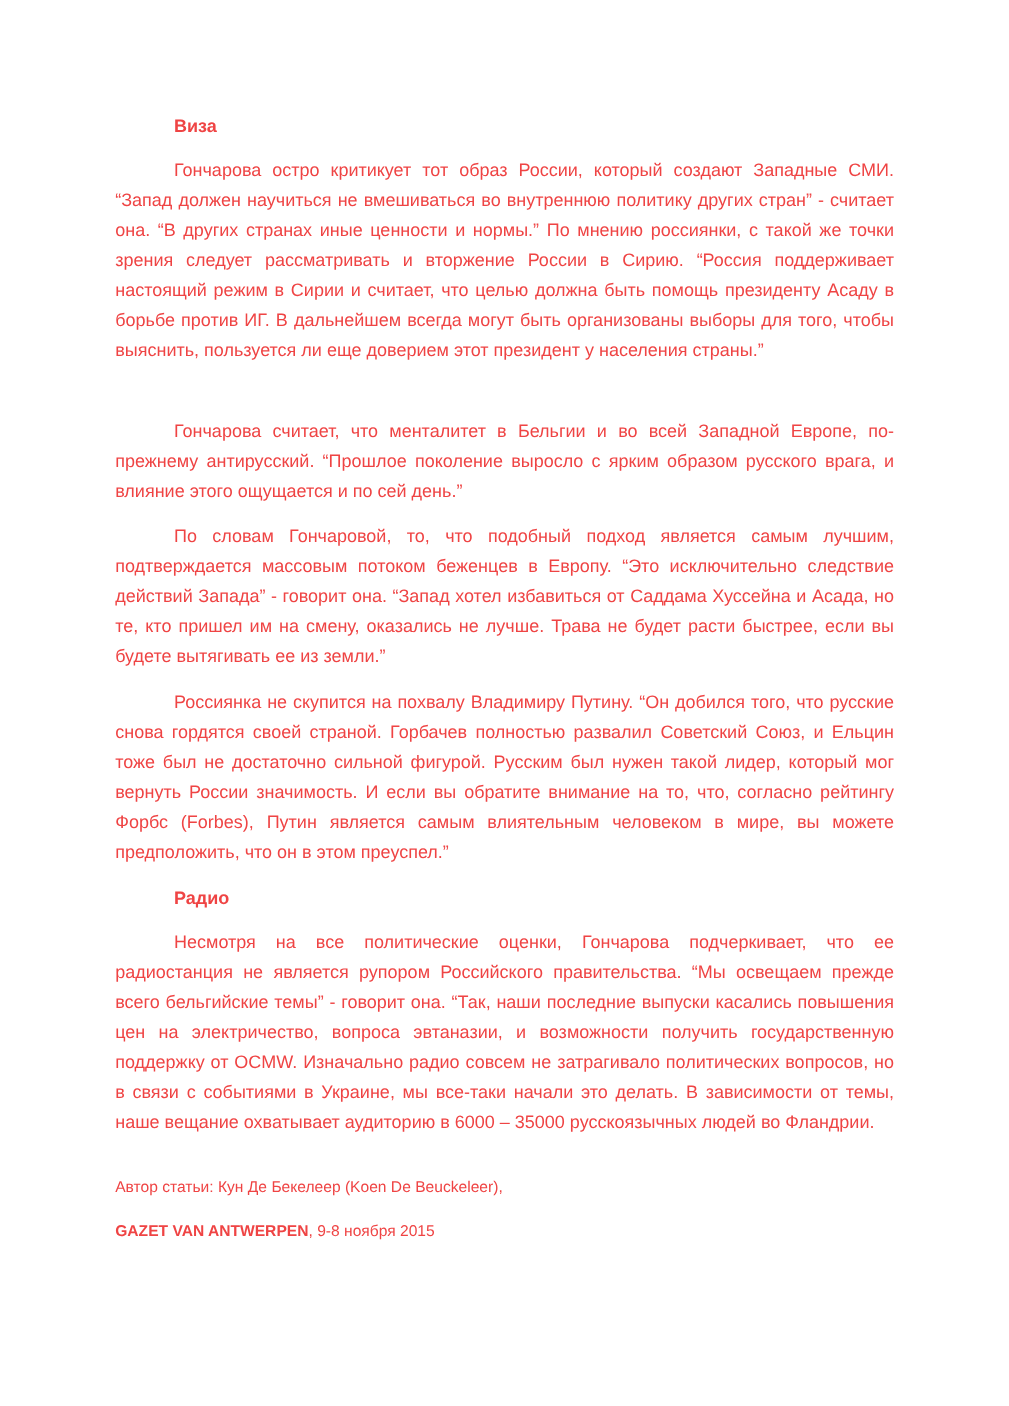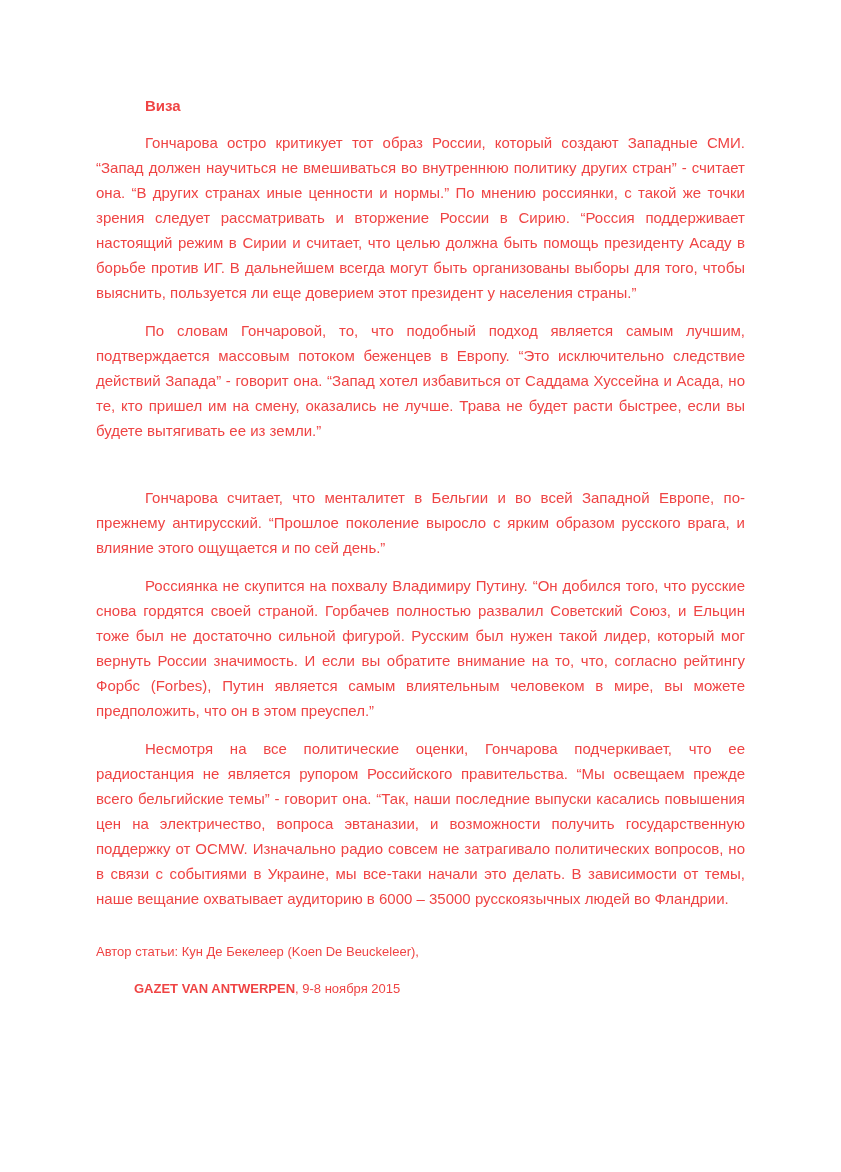--- a/index.html
+++ b/index.html
@@ -40,39 +40,39 @@
     line-height: 25px;
     margin: 0 0 12px 0;
     text-indent: 0;
     text-align: left;
   }
   .footer-gap {
     margin-top: 28px;
   }
   .bold {
     font-weight: bold;
-    margin-left: 38px;
   }
 </style>
 </head>
 <body>
 
 <div class="page">
 
   <h2 class="heading">Виза</h2>
 
 
   <p class="para">Гончарова остро критикует тот образ России, который создают Западные СМИ. “Запад должен научиться не вмешиваться во внутреннюю политику других стран” - считает она. “В других странах иные ценности и нормы.” По мнению россиянки, с такой же точки зрения следует рассматривать и вторжение России в Сирию. “Россия поддерживает настоящий режим в Сирии и считает, что целью должна быть помощь президенту Асаду в борьбе против ИГ. В дальнейшем всегда могут быть организованы выборы для того, чтобы выяснить, пользуется ли еще доверием этот президент у населения страны.”</p>
 
+  <p class="para gap-before">Гончарова считает, что менталитет в Бельгии и во всей Западной Европе, по-прежнему антирусский. “Прошлое поколение выросло с ярким образом русского врага, и влияние этого ощущается и по сей день.”</p>
+
   <p class="para">По словам Гончаровой, то, что подобный подход является самым лучшим, подтверждается массовым потоком беженцев в Европу. “Это исключительно следствие действий Запада” - говорит она. “Запад хотел избавиться от Саддама Хуссейна и Асада, но те, кто пришел им на смену, оказались не лучше. Трава не будет расти быстрее, если вы будете вытягивать ее из земли.”</p>
-
-  <p class="para gap-before">Гончарова считает, что менталитет в Бельгии и во всей Западной Европе, по-прежнему антирусский. “Прошлое поколение выросло с ярким образом русского врага, и влияние этого ощущается и по сей день.”</p>
 
   <p class="para">Россиянка не скупится на похвалу Владимиру Путину. “Он добился того, что русские снова гордятся своей страной. Горбачев полностью развалил Советский Союз, и Ельцин тоже был не достаточно сильной фигурой. Русским был нужен такой лидер, который мог вернуть России значимость. И если вы обратите внимание на то, что, согласно рейтингу Форбс (Forbes), Путин является самым влиятельным человеком в мире, вы можете предположить, что он в этом преуспел.”</p>
 
+  <h2 class="heading">Радио</h2>
 
   <p class="para">Несмотря на все политические оценки, Гончарова подчеркивает, что ее радиостанция не является рупором Российского правительства. “Мы освещаем прежде всего бельгийские темы” - говорит она. “Так, наши последние выпуски касались повышения цен на электричество, вопроса эвтаназии, и возможности получить государственную поддержку от OCMW. Изначально радио совсем не затрагивало политических вопросов, но в связи с событиями в Украине, мы все-таки начали это делать. В зависимости от темы, наше вещание охватывает аудиторию в 6000 – 35000 русскоязычных людей во Фландрии.</p>
 
   <p class="footer-line footer-gap">Автор статьи: Кун Де Бекелеер (Koen De Beuckeleer),</p>
 
   <p class="footer-line"><span class="bold">GAZET VAN ANTWERPEN</span><span>, 9-8 ноября 2015</span></p>
 
 </div>
 
 </body></html>

